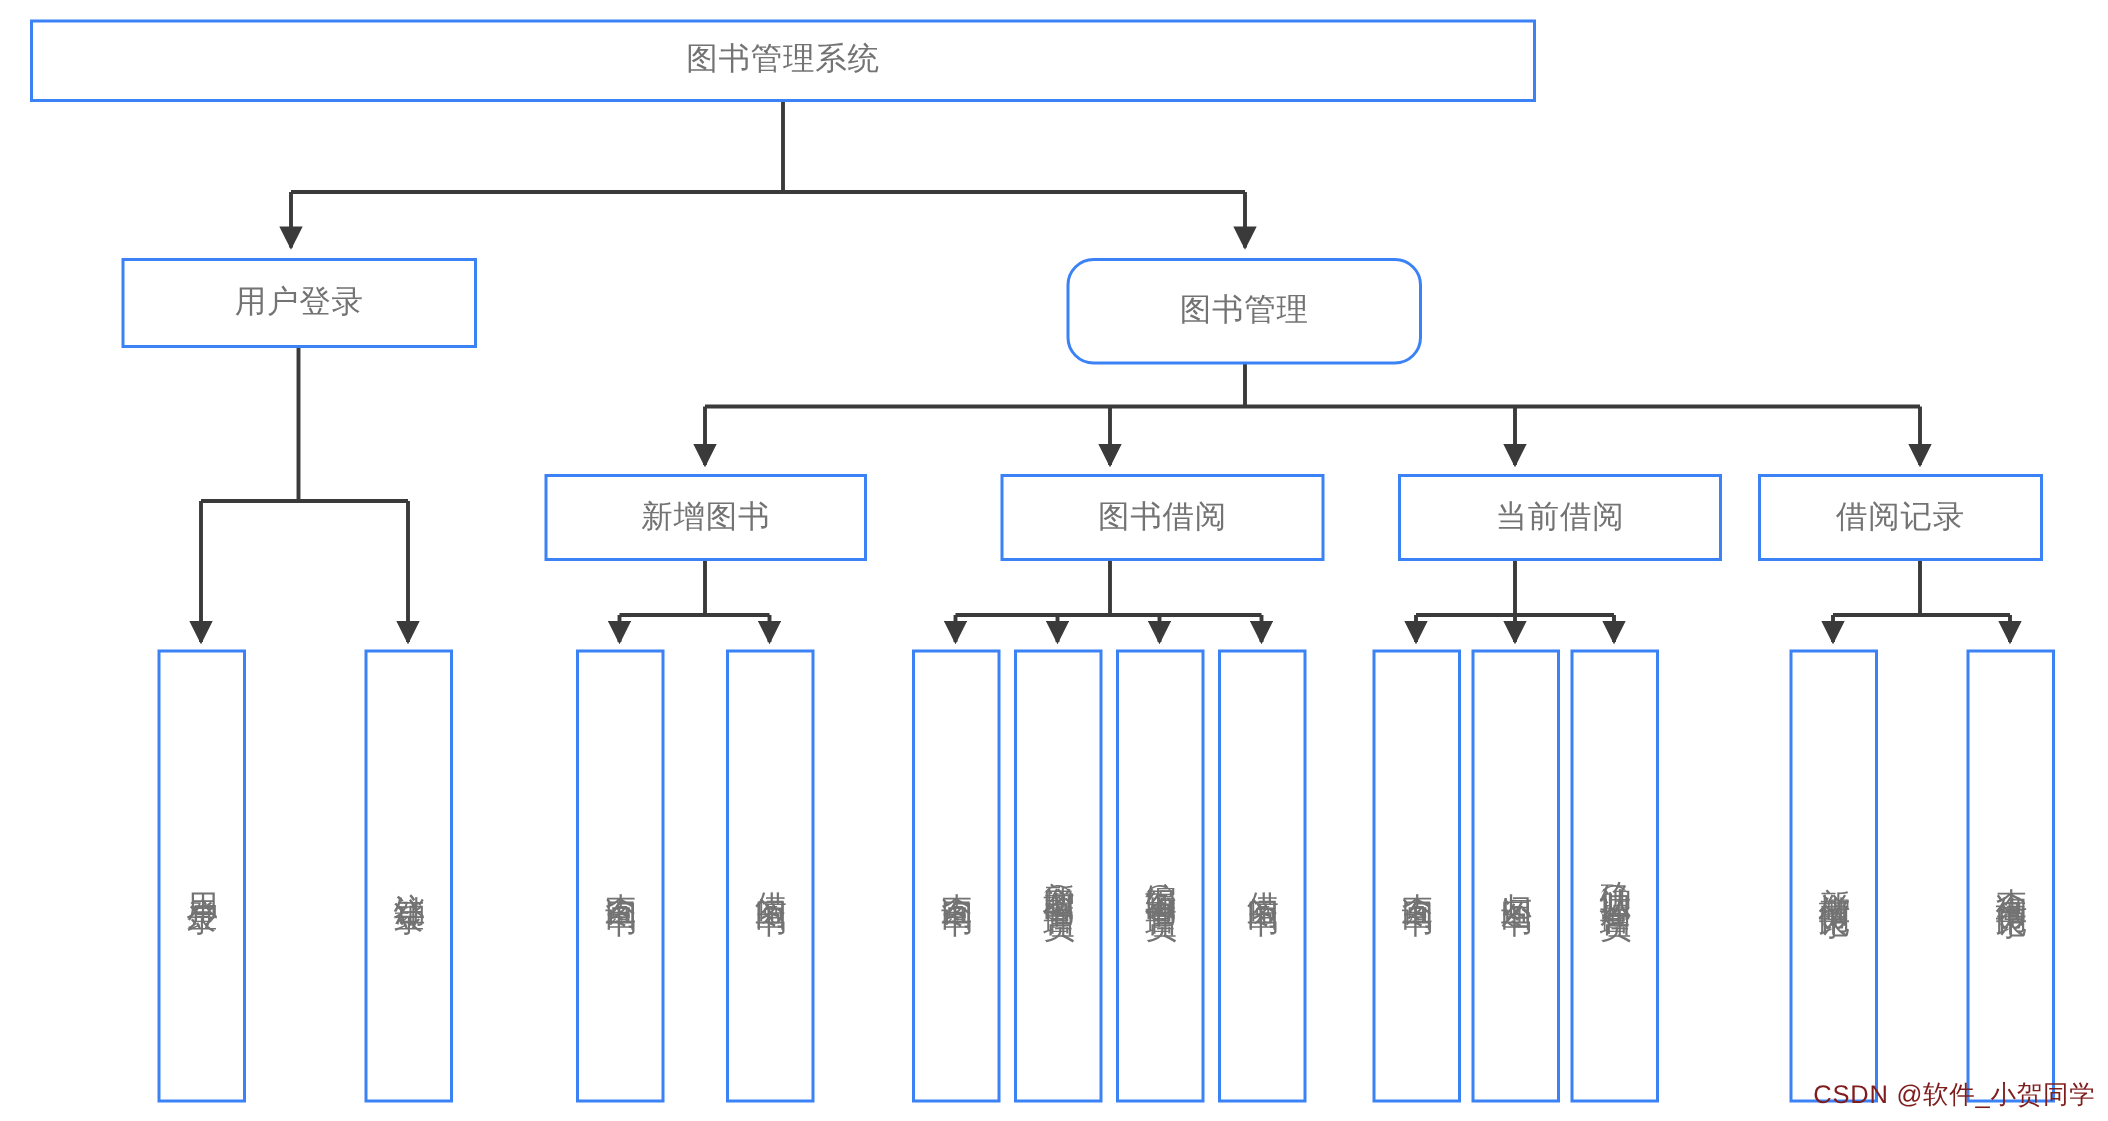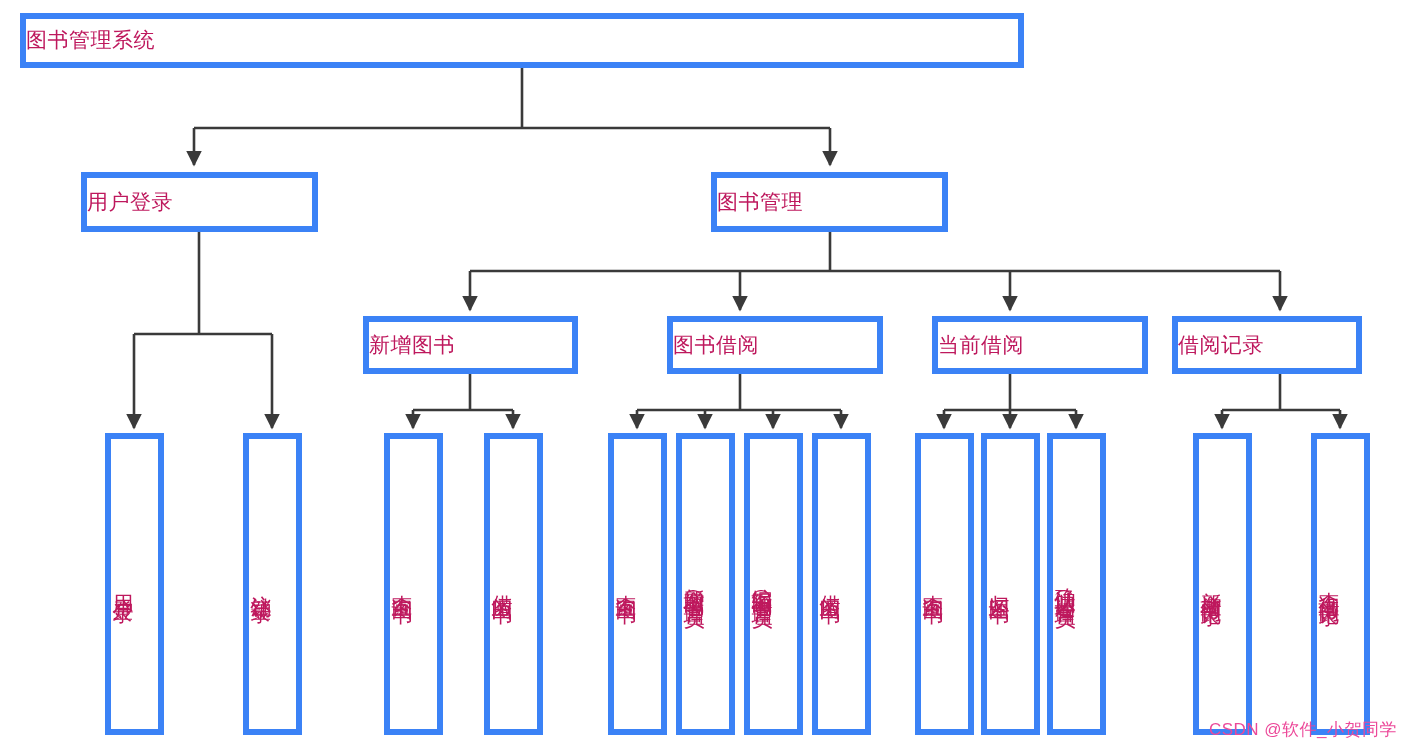--- a/index.html
+++ b/index.html
@@ -22,25 +22,26 @@
     position: absolute;
     left: 0;
     top: 0;
     width: 1405px;
     height: 747px;
     pointer-events: none;
   }
   .node {
     position: absolute;
     box-sizing: border-box;
-    border: 6px solid #3b82f6;
+    border: 2px solid #3b82f6;
     background: #ffffff;
     display: flex;
     align-items: center;
-    color: #be185d;
+    justify-content: center;
+    color: #737373;
     line-height: 1.18;
   }
   .node.h {
     font-size: 21px;
     letter-spacing: 0.5px;
   }
   .node.v {
     font-size: 21px;
     padding: 6px 2px;
   }
@@ -49,21 +50,21 @@
     text-orientation: upright;
     letter-spacing: 3px;
     white-space: nowrap;
     line-height: 1;
   }
   .watermark {
     position: absolute;
     right: 8px;
     bottom: 6px;
     font-size: 17px;
-    color: #ec4899;
+    color: #7f1d1d;
     letter-spacing: 0.5px;
     white-space: nowrap;
   }
 </style>
 </head>
 <body>
 
 <div id="canvas">
 
   <svg id="wires" viewBox="0 0 1405 747" xmlns="http://www.w3.org/2000/svg">
@@ -118,21 +119,21 @@
     </g>
   </svg>
 
   <div class="node h" style="left:20px; top:13px; width:1004px; height:55px;">
     <span>图书管理系统</span>
   </div>
 
   <div class="node h" style="left:81px; top:172px; width:237px; height:60px;">
     <span>用户登录</span>
   </div>
-  <div class="node h" style="left:711px; top:172px; width:237px; height:60px;">
+  <div class="node h" style="left:711px; top:172px; width:237px; height:71px;border-radius:18px;">
     <span>图书管理</span>
   </div>
 
   <div class="node h" style="left:363px; top:316px; width:215px; height:58px;">
     <span>新增图书</span>
   </div>
   <div class="node h" style="left:632px; top:316px; width:216px; height:58px;margin-left:35px;">
     <span>图书借阅</span>
   </div>
   <div class="node h" style="left:932px; top:316px; width:216px; height:58px;">

